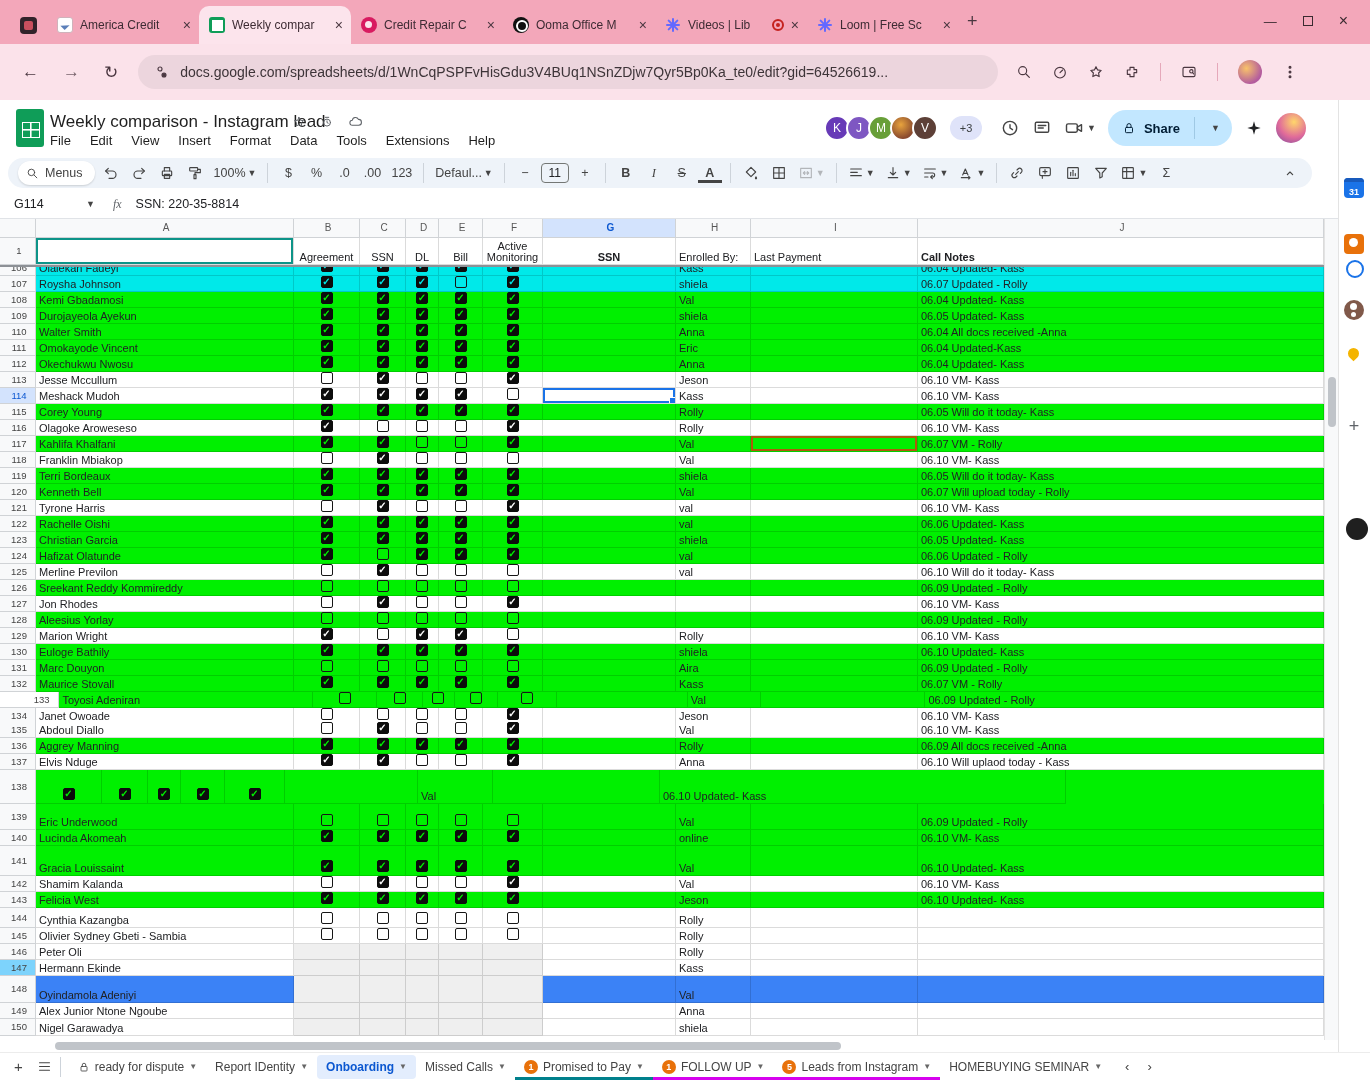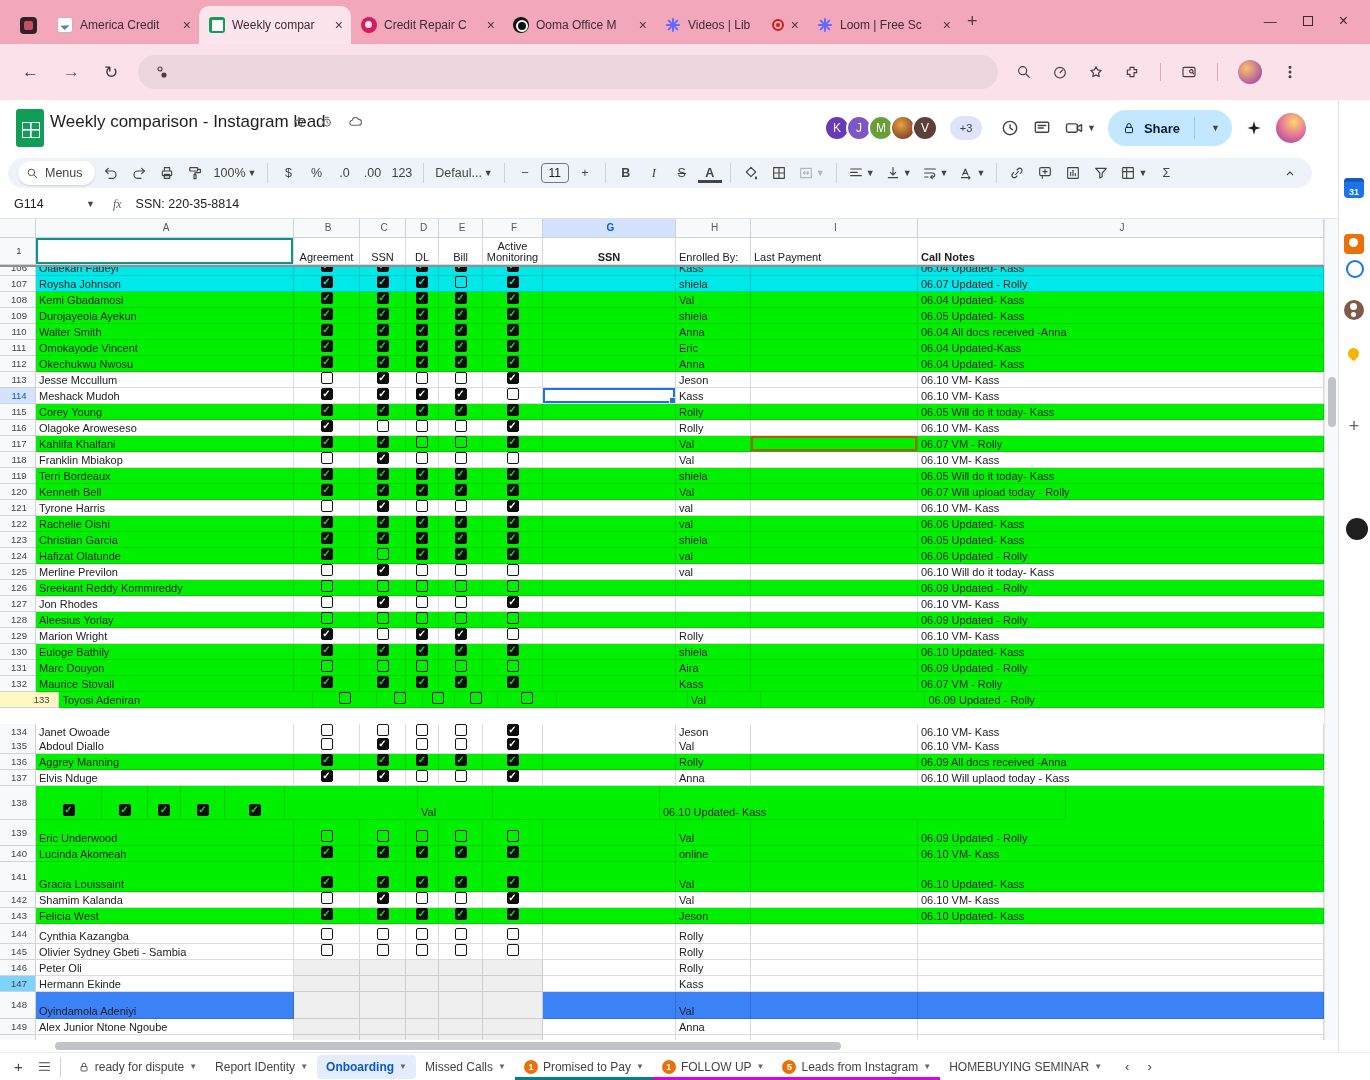--- a/index.html
+++ b/index.html
@@ -177,20 +177,21 @@
 
 <div class="abs addrbar">
   <span class="navic">←</span>
   <span class="navic" style="margin-left:24px;opacity:.75">→</span>
   <span class="navic" style="margin-left:24px">↻</span>
   <div class="urlpill">
     <svg class="ic" viewBox="0 0 24 24" style="stroke:#4a3740;flex:0 0 auto">
         <circle cx="9" cy="7.5" r="3"></circle>
         <circle cx="15" cy="16.5" r="3" fill="#4a3740"></circle>
       </svg>
+    <span>docs.google.com/spreadsheets/d/1WnCqPSPFvHisGdu3V4BUq1NSnZDjw7Qyr5Bp0Ka_te0/edit?gid=64526619...</span>
   </div>
   <div class="addr-right">
     <svg class="ic" viewBox="0 0 24 24" style="stroke:#4a3740">
         <circle cx="10" cy="10" r="6"></circle>
         <line x1="15" y1="15" x2="20" y2="20"></line>
       </svg>
     <svg class="ic" viewBox="0 0 24 24" style="stroke:#4a3740">
         <circle cx="12" cy="13" r="8"></circle>
         <path d="M12 13l4-4"></path>
       </svg>
@@ -225,20 +226,31 @@
       </svg>
     <svg class="ic" viewBox="0 0 24 24" style="width:14px;height:14px;stroke:#5f6368">
         <circle cx="12" cy="13" r="6"></circle>
         <path d="M12 10v3l2 1"></path>
         <path d="M9 4h6"></path>
       </svg>
     <svg class="ic" viewBox="0 0 24 24" style="width:15px;height:15px;stroke:#5f6368">
         <path d="M7 18a4 4 0 0 1 0-8 5 5 0 0 1 9.6-1.4A4 4 0 0 1 17 18z"></path>
       </svg>
   </div>
+  <div class="smenus" id="smenus">
+      <span>File</span>
+      <span>Edit</span>
+      <span>View</span>
+      <span>Insert</span>
+      <span>Format</span>
+      <span>Data</span>
+      <span>Tools</span>
+      <span>Extensions</span>
+      <span>Help</span>
+    </div>
   <div class="hright">
     <div id="collabs" style="display:flex">
         <div class="collab" style="background: rgb(103, 58, 183); margin-left: -4px;">K</div>
         <div class="collab" style="background: rgb(126, 87, 194); margin-left: -4px;">J</div>
         <div class="collab" style="background: rgb(104, 159, 56); margin-left: -4px;">M</div>
         <div class="collab" style="background: radial-gradient(circle at 40% 35%, rgb(232, 163, 61), rgb(138, 74, 46) 70%); margin-left: -4px;"></div>
         <div class="collab" style="background: rgb(93, 64, 55); margin-left: -4px;">V</div>
       </div>
     <div class="ovf">+3</div>
     <svg class="ic" viewBox="0 0 24 24" style="width:20px;height:20px;margin-left:6px">
@@ -1154,21 +1166,21 @@
           <span class="cb on" style="color: rgb(0, 240, 0);"></span>
         </div>
         <div class="cell" style="width: 133px;"></div>
         <div class="cell" style="width: 75px;">Kass</div>
         <div class="cell" style="width: 167px;"></div>
         <div class="cell" style="width: 406px;">06.07 VM - Rolly</div>
       </div>
     </div>
     <div style="height: 16px; overflow: hidden;">
       <div class="grow" style="height: 16px; background: rgb(0, 240, 0);">
-        <div class="cell rownum" style="width: 60px; background: #fef9c3; padding-left: 25px;">133</div>
+        <div class="cell rownum" style="width: 60px; background: #ffffff; padding-left: 25px;">133</div>
         <div class="cell" style="width: 258px;">Toyosi Adeniran</div>
         <div class="cell ctr mid" style="width: 66px;">
           <span class="cb"></span>
         </div>
         <div class="cell ctr mid" style="width: 46px;">
           <span class="cb"></span>
         </div>
         <div class="cell ctr mid" style="width: 33px;">
           <span class="cb"></span>
         </div>
@@ -1177,21 +1189,21 @@
         </div>
         <div class="cell ctr mid" style="width: 60px;">
           <span class="cb"></span>
         </div>
         <div class="cell" style="width: 133px;"></div>
         <div class="cell" style="width: 75px;">Val</div>
         <div class="cell" style="width: 167px;"></div>
         <div class="cell" style="width: 406px;">06.09 Updated - Rolly</div>
       </div>
     </div>
-    <div style="height: 14px; overflow: hidden; margin-top: 16px;">
+    <div style="height: 14px; overflow: hidden;">
       <div class="grow" style="height: 16px; background: rgb(255, 255, 255);">
         <div class="cell rownum" style="width: 36px; background: rgb(248, 249, 250);">134</div>
         <div class="cell" style="width: 258px;">Janet Owoade</div>
         <div class="cell ctr mid" style="width: 66px;">
           <span class="cb"></span>
         </div>
         <div class="cell ctr mid" style="width: 46px;">
           <span class="cb"></span>
         </div>
         <div class="cell ctr mid" style="width: 33px;">

